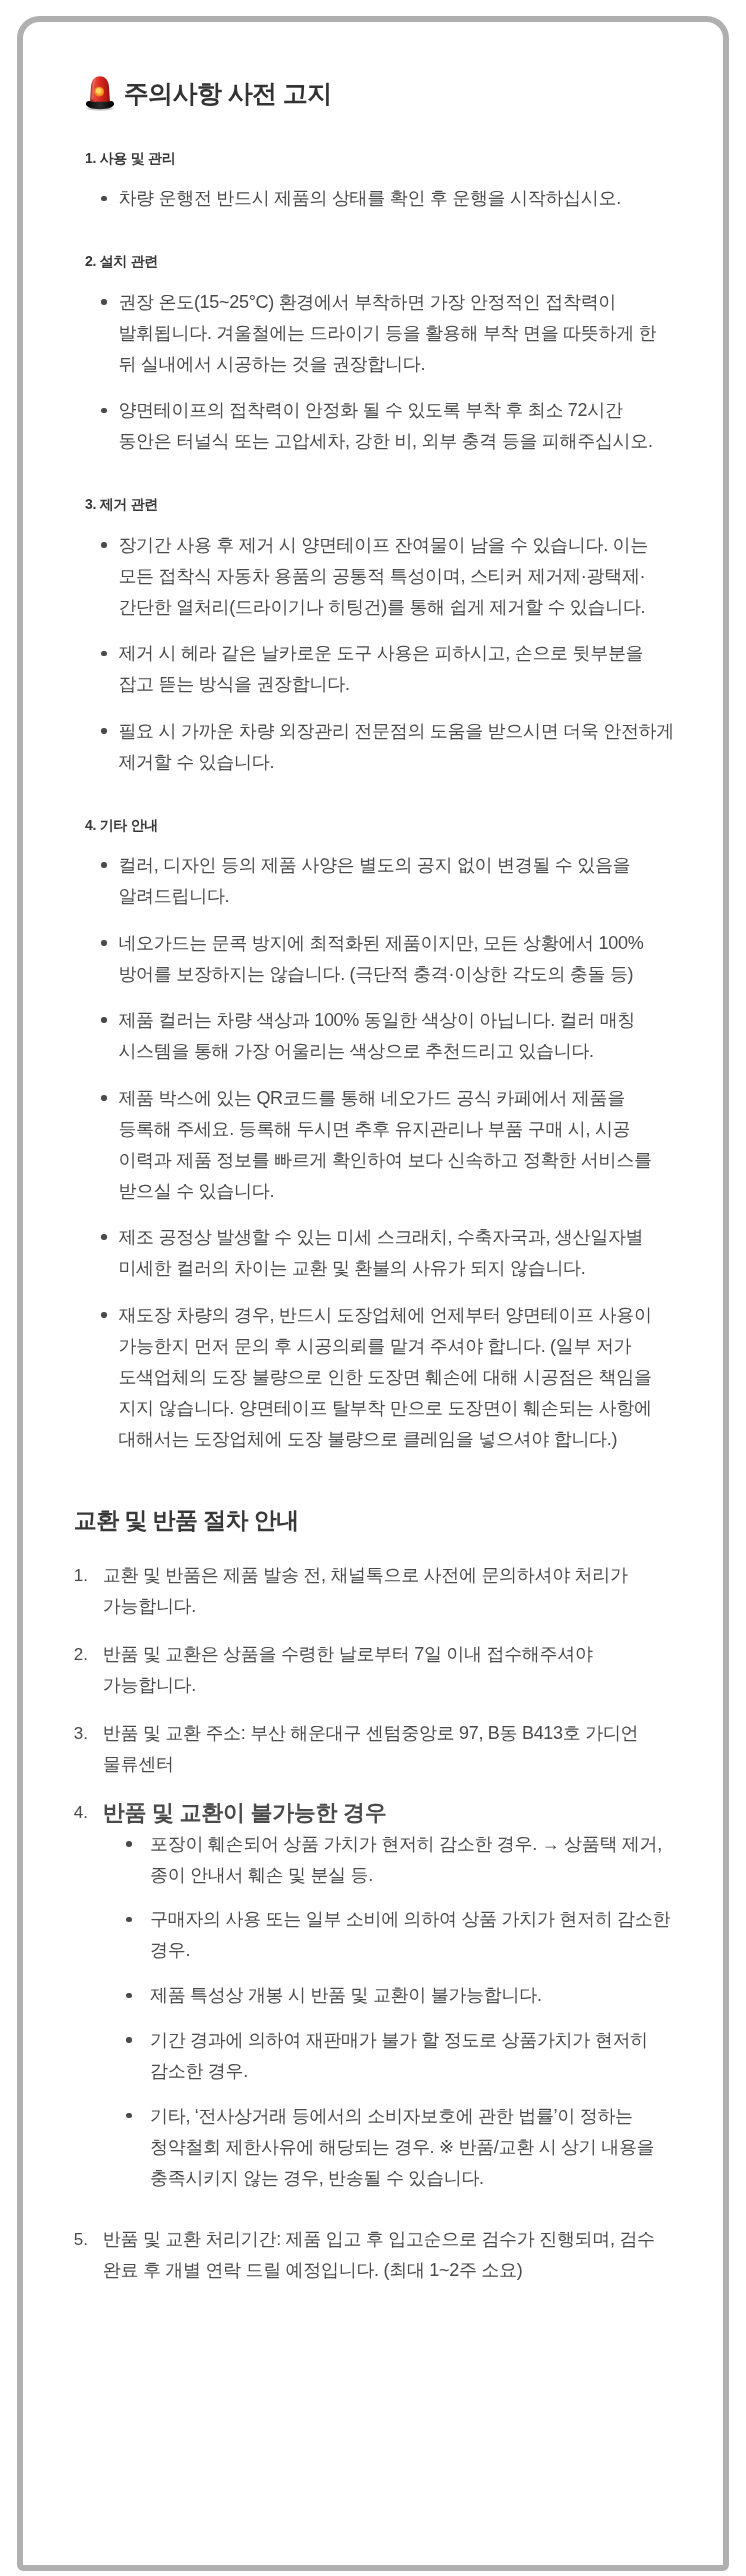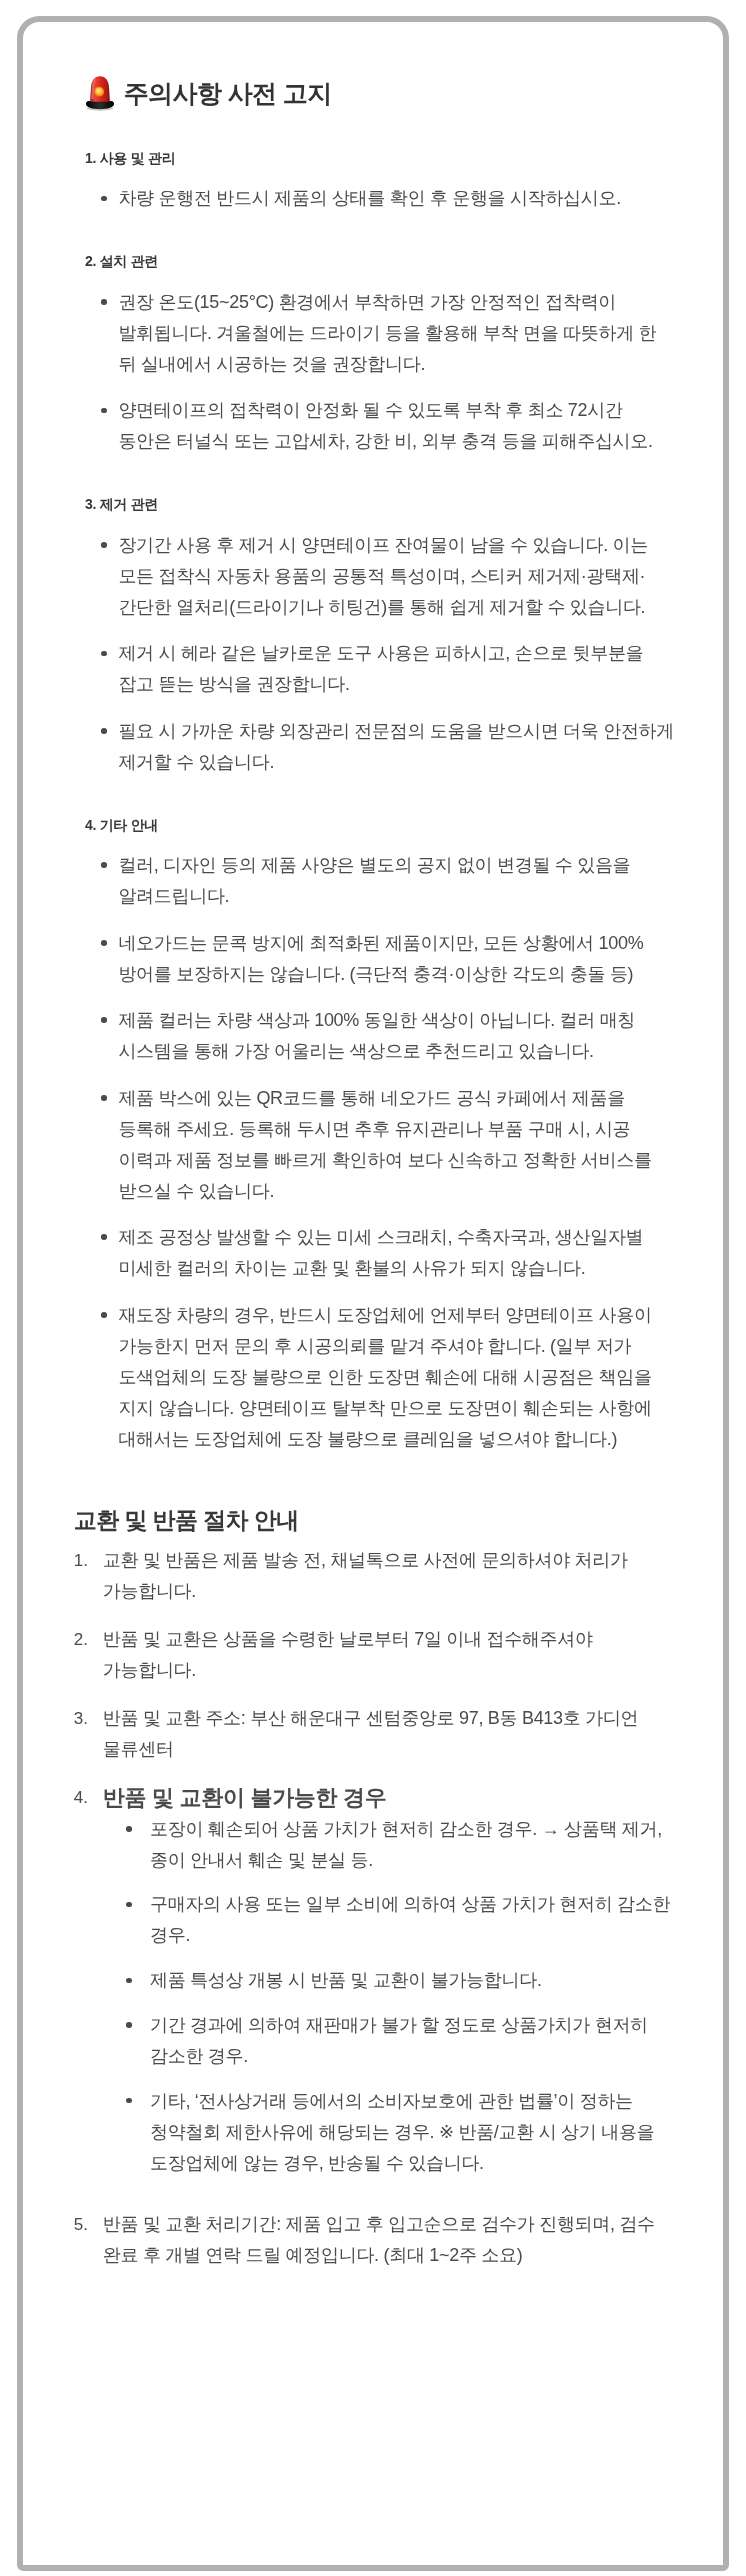--- a/index.html
+++ b/index.html
@@ -74,21 +74,21 @@
 
   
   .exchange {
     margin-left: -11.2px;   
   }
   .exchange-heading {
     font-size: 23px;
     font-weight: bold;
     color: #383838;
     letter-spacing: -0.6px;
-    margin: 50px 0 9px 0;
+    margin: 50px 0 24px 0;
     line-height: 31px;
   }
   .oitem {
     display: flex;
     margin: 0 0 17px 0;
   }
   .oitem .num {
     flex: 0 0 auto;
     width: 29px;
     font-size: 17px;
@@ -230,21 +230,21 @@
             <div class="bullet">
               <span class="dot"></span>
               <p>제품 특성상 개봉 시 반품 및 교환이 불가능합니다.</p>
             </div>
             <div class="bullet">
               <span class="dot"></span>
               <p>기간 경과에 의하여 재판매가 불가 할 정도로 상품가치가 현저히 감소한 경우.</p>
             </div>
             <div class="bullet">
               <span class="dot"></span>
-              <p>기타, ‘전사상거래 등에서의 소비자보호에 관한 법률’이 정하는 청약철회 제한사유에 해당되는 경우. ※ 반품/교환 시 상기 내용을 도장업체에 않는 경우, 반송될 수 있습니다.</p>
+              <p>기타, ‘전사상거래 등에서의 소비자보호에 관한 법률’이 정하는 청약철회 제한사유에 해당되는 경우. ※ 반품/교환 시 상기 내용을 충족시키지 않는 경우, 반송될 수 있습니다.</p>
             </div>
           </div>
         </div>
       </div>
 
       <div class="oitem">
         <span class="num">5.</span>
         <p>반품 및 교환 처리기간: 제품 입고 후 입고순으로 검수가 진행되며, 검수 완료 후 개별 연락 드릴 예정입니다. (최대 1~2주 소요)</p>
       </div>
     </div>

